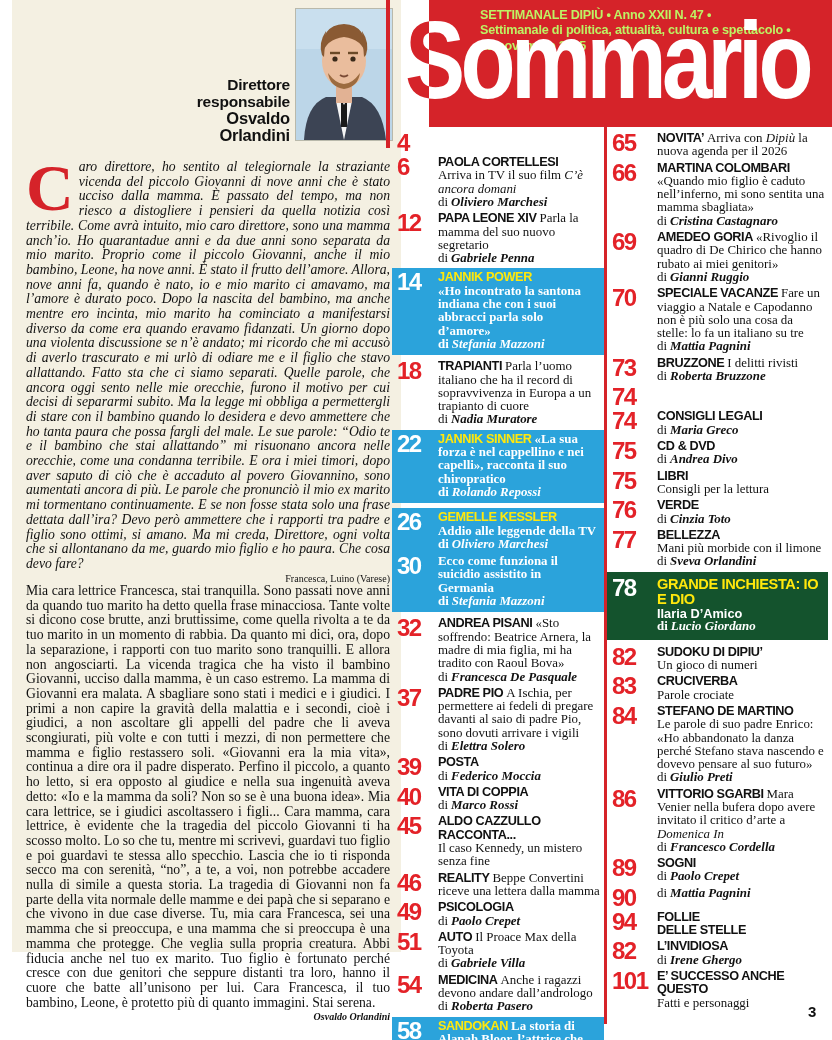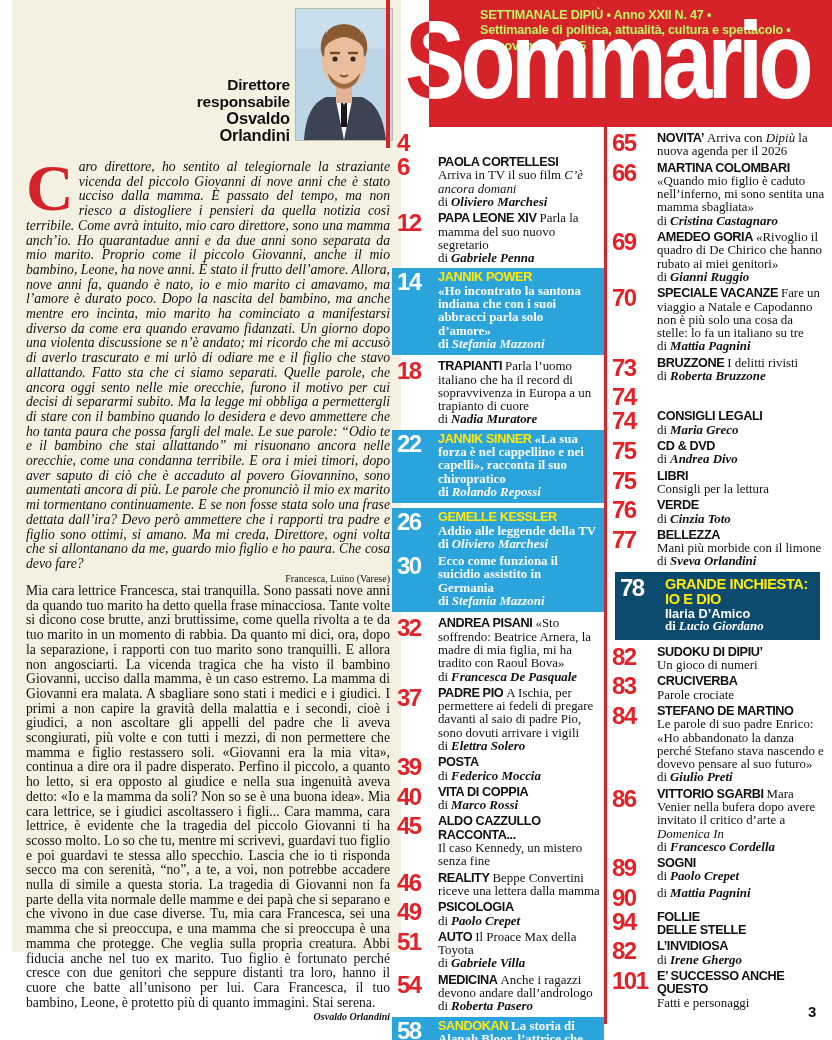--- a/index.html
+++ b/index.html
@@ -50,21 +50,21 @@
   .e-title.block{display:block;margin-right:0;}
   .e-body,.e-body-i,.author{font-family:"Liberation Serif",serif;font-size:12.9px;}
   .e-body-i{font-style:italic;}
   .author .name{font-weight:bold;font-style:italic;}
   .author .di{margin-right:3px;}
   .hl-blue{background:#2ba3db;margin:3px 0 5px;padding:3px 3px 4px 0;}
   .hl-blue .num,.hl-blue .e-body,.hl-blue .author{color:#ffffff;}
   .hl-blue .e-body,.hl-blue .author{font-weight:bold;}
   .hl-blue .e-title{color:#ffe80c;}
   .join-prev{margin-top:-5px;padding-top:0;}
-  .hl-navy{background:#0c4a6e;margin:3px 8px 6px;padding:5px 3px 6px 0;}
+  .hl-navy{background:#14532d;margin:3px 0 6px;padding:5px 3px 6px 0;}
   .hl-navy .num{color:#ffffff;}
   .hl-navy .e-title{color:#ffe80c;font-size:14.6px;line-height:15.2px;}
   .hl-navy .e-sub{color:#ffffff;font-weight:bold;font-size:12.8px;}
   .hl-navy .author{color:#ffffff;font-weight:bold;}
   .folio{position:absolute;left:808px;top:1003px;font-weight:bold;font-size:15px;}
 </style>
 </head>
 <body>
 
 <div class="page">

